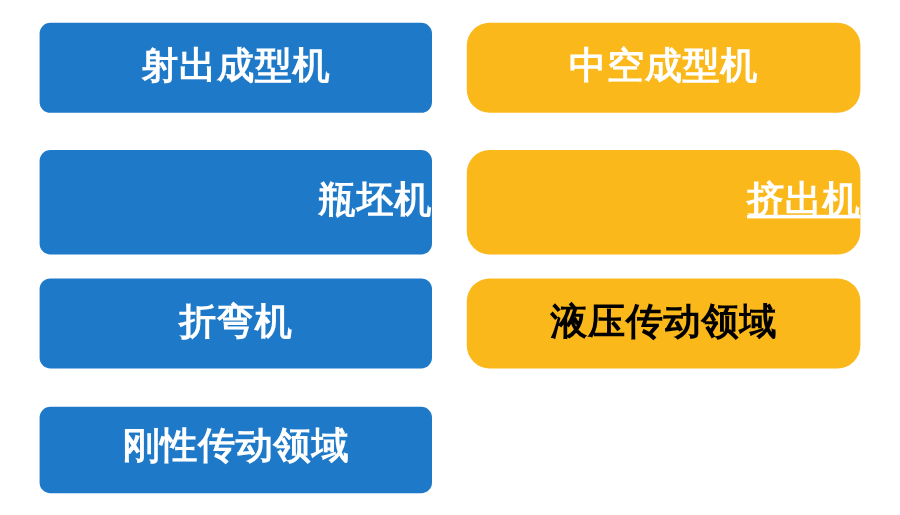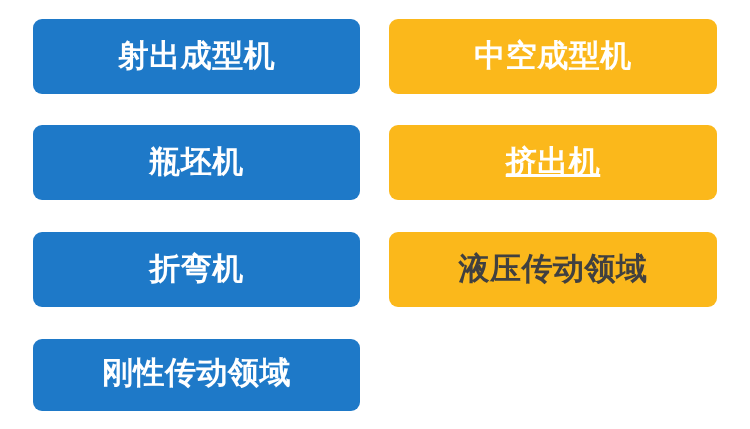--- a/index.html
+++ b/index.html
@@ -44,27 +44,27 @@
     display: block;
     transform: translateY(-1px);
   }
 
   
   .col-left  { left: 33px;  width: 327px; }
   .col-right { left: 389px; width: 328px; }
 
   
   .row-1 { top: 19px;  height: 75px; }
-  .row-2 { top: 125px; height: 75px; }
+  .row-2 { top: 125px; height: 87px; justify-content: flex-end; }
   .row-3 { top: 232px; height: 75px; }
   .row-4 { top: 339px; height: 72px; font-family: Liberation Mono, monospace; }
 
   
   .tone-blue   { background: #1e79c8; }
-  .tone-orange { background: #fbb81b; }
+  .tone-orange { background: #fbb81b; border-radius: 19px; }
 </style>
 </head>
 <body>
 
 <div id="board" style="background: rgb(255, 255, 255);">
 
   <div class="cat-btn tone-blue col-left row-1" style="background: rgb(30, 121, 200); color: rgb(255, 255, 255);">
     <span class="cat-label">射出成型机</span>
   </div>
 
@@ -81,17 +81,17 @@
   </div>
 
   <div class="cat-btn tone-orange col-right row-1" style="background: rgb(251, 184, 27); color: rgb(255, 255, 255);">
     <span class="cat-label">中空成型机</span>
   </div>
 
   <div class="cat-btn tone-orange col-right row-2" style="background: rgb(251, 184, 27); color: rgb(255, 255, 255); text-decoration: underline;">
     <span class="cat-label">挤出机</span>
   </div>
 
-  <div class="cat-btn tone-orange col-right row-3" style="background: rgb(251, 184, 27); color: #404040;">
+  <div class="cat-btn tone-orange col-right row-3" style="background: rgb(251, 184, 27); color: #000000;">
     <span class="cat-label">液压传动领域</span>
   </div>
 
 </div>
 
 </body></html>

